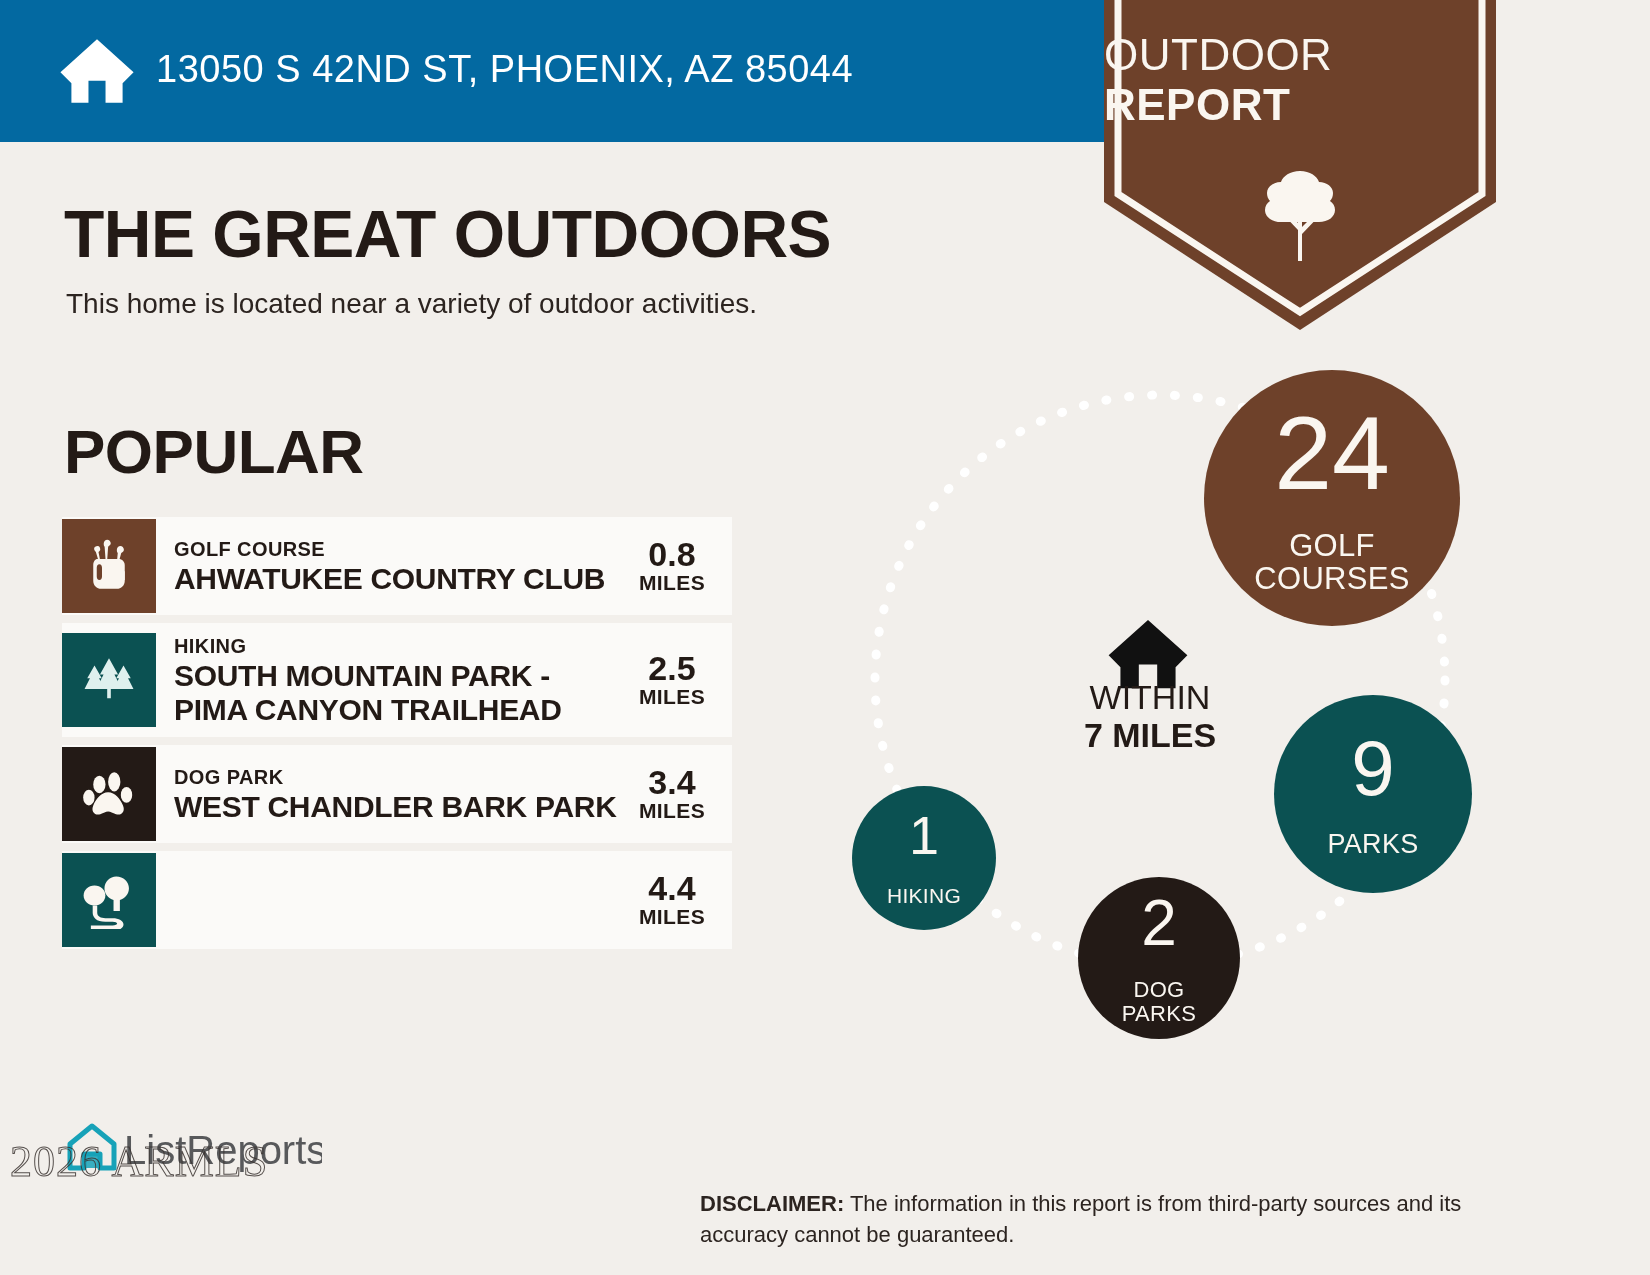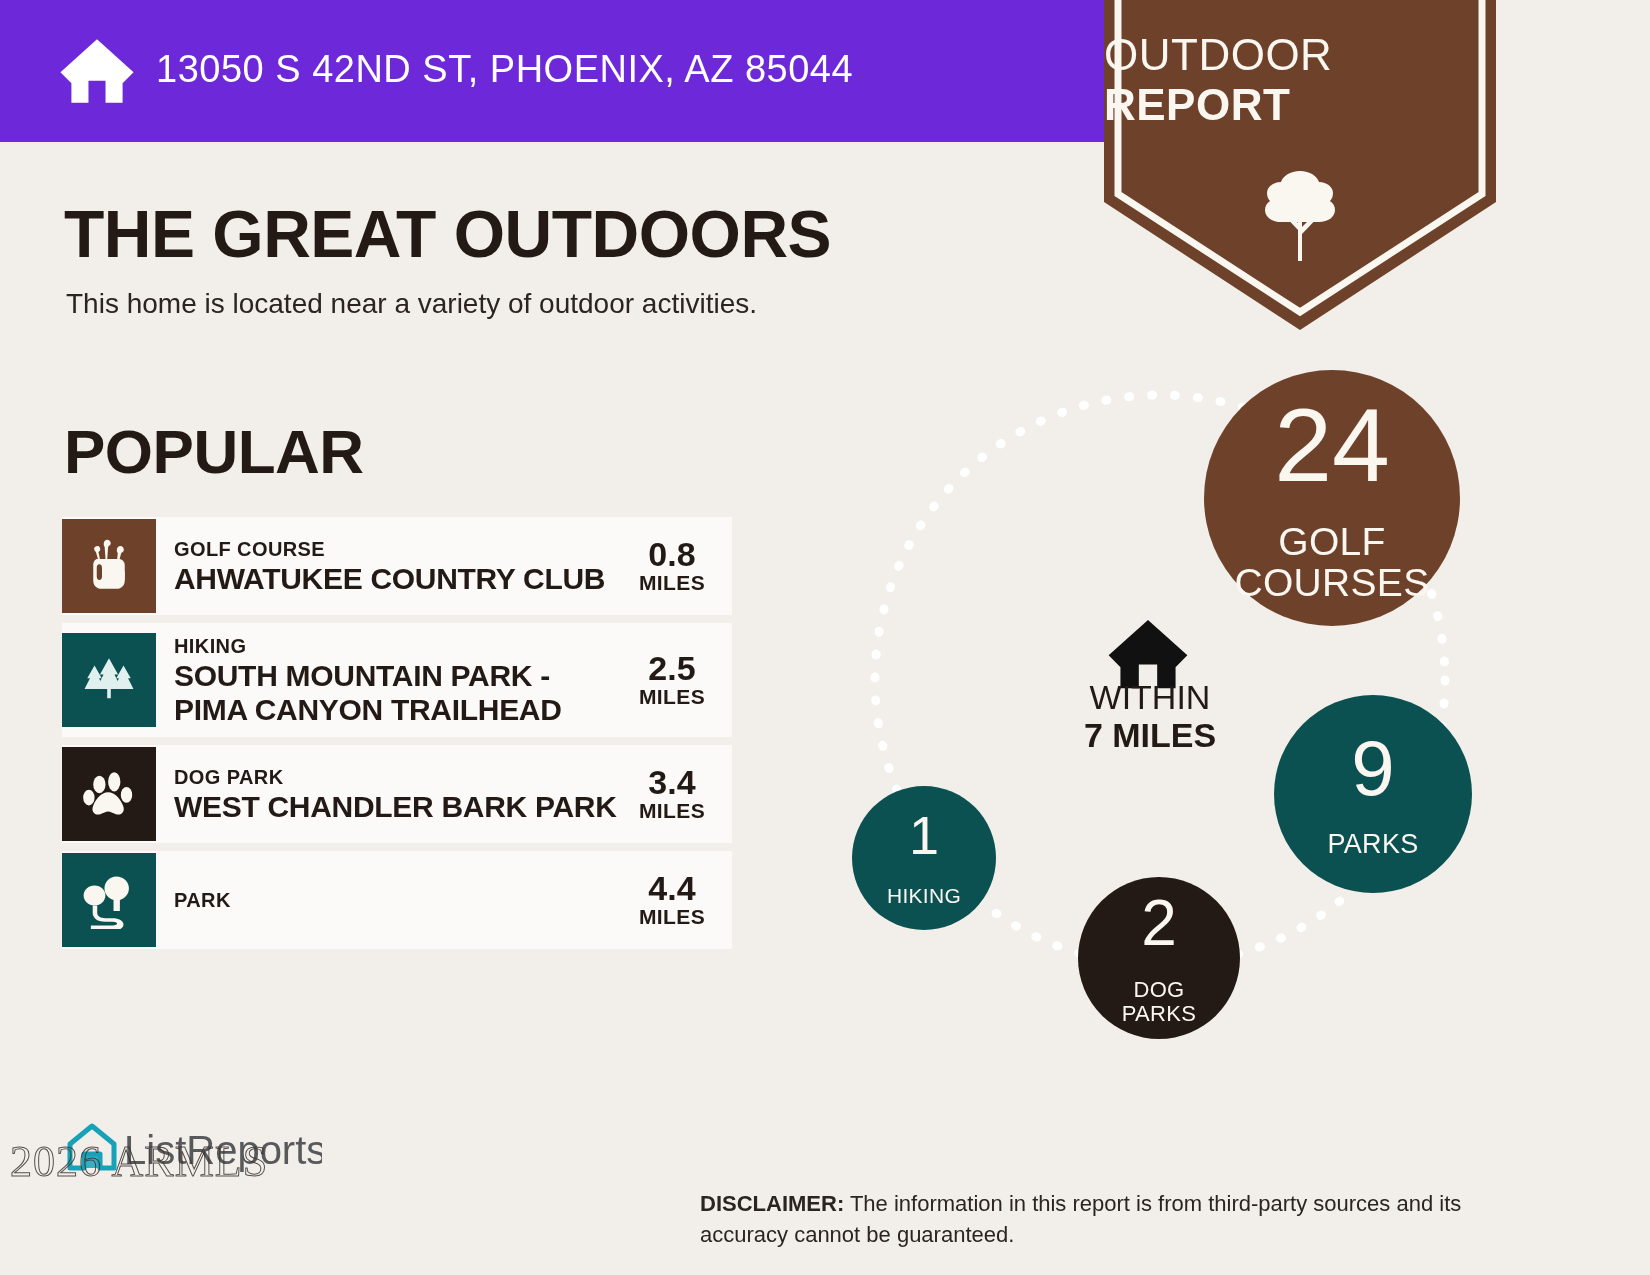--- a/index.html
+++ b/index.html
@@ -7,21 +7,21 @@
     width:1650px;height:1275px;
     background:#f2efeb;
     font-family:"Liberation Sans", sans-serif;
     color:#231a16;
     overflow:hidden;
     position:relative;
   }
   
   .header{
     position:absolute;left:0;top:0;width:1344px;height:142px;
-    background:#6d28d9;
+    background:#0369a1;
   }
   .header-home{
     position:absolute;left:58px;top:32px;width:78px;height:78px;
   }
   .header-addr{
     position:absolute;left:156px;top:48px;
     font-size:38px;letter-spacing:.5px;color:#fff;font-weight:400;
     white-space:nowrap;
   }
   
@@ -73,21 +73,21 @@
   .diagram{position:absolute;left:830px;top:350px;width:700px;height:700px;}
   .circle{
     position:absolute;border-radius:50%;
     display:flex;flex-direction:column;align-items:center;justify-content:center;
     color:#faf6f0;text-align:center;gap:21px;
   }
   .circle .big{font-weight:400;line-height:1;}
   .circle .lab{line-height:1.05;letter-spacing:.3px;}
   #c-golf{left:374px;top:20px;width:256px;height:256px;background:#6e412a;}
   #c-golf .big{font-size:104px;margin-bottom:4px;}
-  #c-golf .lab{font-size:39px;}
+  #c-golf .lab{font-size:31px;}
   #c-parks{left:444px;top:345px;width:198px;height:198px;background:#0b5152;}
   #c-parks .big{font-size:78px;margin-bottom:2px;}
   #c-parks .lab{font-size:27px;}
   #c-dog{left:248px;top:527px;width:162px;height:162px;background:#231a16;}
   #c-dog .big{font-size:64px;margin-bottom:2px;}
   #c-dog .lab{font-size:22px;}
   #c-hike{left:22px;top:436px;width:144px;height:144px;background:#0b5152;}
   #c-hike .big{font-size:54px;margin-bottom:2px;}
   #c-hike .lab{font-size:21px;}
   .center-house{position:absolute;left:276px;top:262px;width:84px;height:84px;}
@@ -217,21 +217,20 @@
       <svg width="58" height="58" viewBox="0 0 64 64">
         <g fill="#faf6f0">
           <path d="M40 6 c8 0 14 6 14 13 c0 6-4 11-10 13 v12 h-7 V32 c-6-2-10-7-10-13 c0-7 6-13 13-13z"></path>
           <path d="M16 16 c7 0 12 5 12 11 c0 6-5 11-12 11 s-12-5-12-11 c0-6 5-11 12-11z"></path>
           <path d="M14 38 h5 v8 c0 4 4 6 9 6 h8 c7 0 12 3 12 7 c0 4-5 7-12 7 H12 v-6 h24 c3 0 5-1 5-2 s-2-2-5-2 h-8 c-10 0-14-5-14-10z"></path>
         </g>
       </svg>
     </div>
     <div class="body">
       <div>
-        <div class="cat">PARK</div>
       </div>
       <div class="dist">
         <div class="num">4.4</div>
         <div class="unit">MILES</div>
       </div>
     </div>
   </div>
 
 </div>
 

